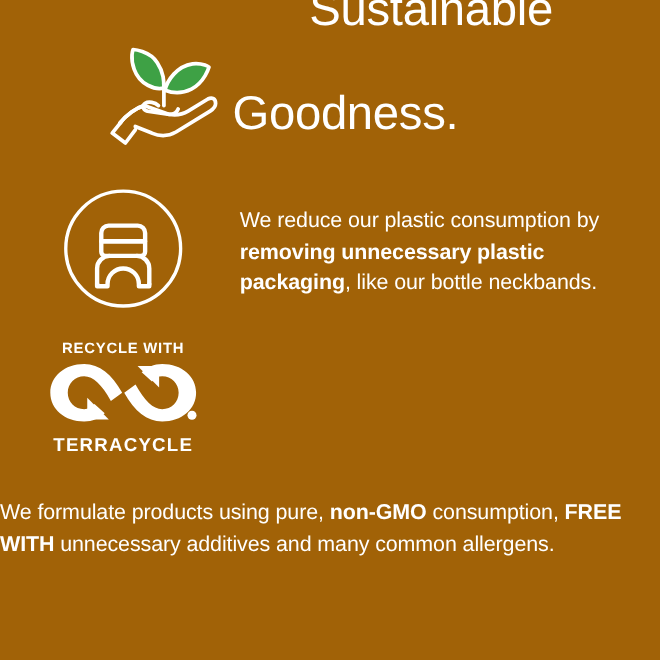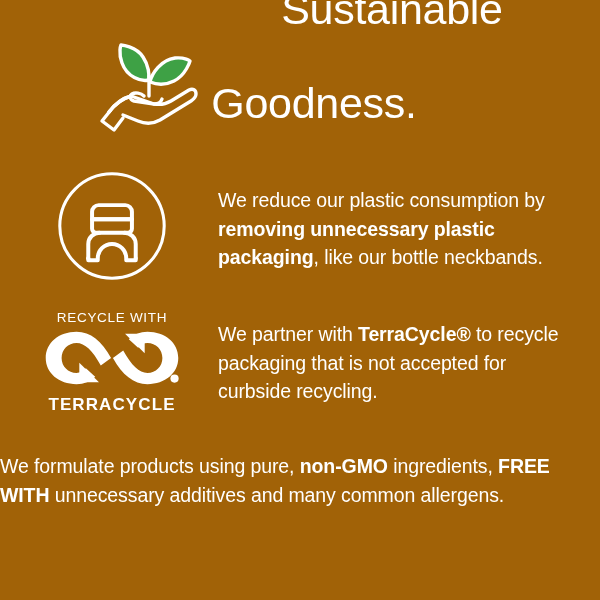--- a/index.html
+++ b/index.html
@@ -96,21 +96,21 @@
   .tc-lockup {
     display: flex;
     flex-direction: column;
     align-items: center;
     justify-content: center;
     width: 160px;
   }
   .tc-top {
     color: #ffffff;
     font-size: 13.5px;
-    font-weight: 400;
+    font-weight: 700;
     letter-spacing: 0.7px;
     margin-bottom: 3px;
   }
   .tc-bottom {
     color: #ffffff;
     font-size: 17px;
     font-weight: 700;
     letter-spacing: 1.1px;
     margin-top: 3px;
   }
@@ -202,24 +202,21 @@
                        C104 48 96 40 87 24 Z"></path>
               <path d="M89 6 L110 6 L110 27 Z"></path>
 
               <circle cx="142" cy="54" r="4.4" fill="#ffffff"></circle>
             </g>
           </svg>
         </span>
         <div class="tc-bottom">TERRACYCLE</div>
       </div>
     </div>
-    <div class="text-cell">
-      <span>We partner with </span><b>TerraCycle®</b><span> to recycle packaging that is not accepted for curbside recycling.</span>
-    </div>
   </div>
 
   <div class="row row-3">
     <div class="text-cell">
-      <span>We formulate products using pure, </span><b>non-GMO</b><span> ingredients, </span><b>FREE WITH</b><span> unnecessary additives and many common allergens.</span>
+      <span>We formulate products using pure, </span><b>non-GMO</b><span> consumption, </span><b>FREE WITH</b><span> unnecessary additives and many common allergens.</span>
     </div>
   </div>
 
 </div>
 
 </body></html>

